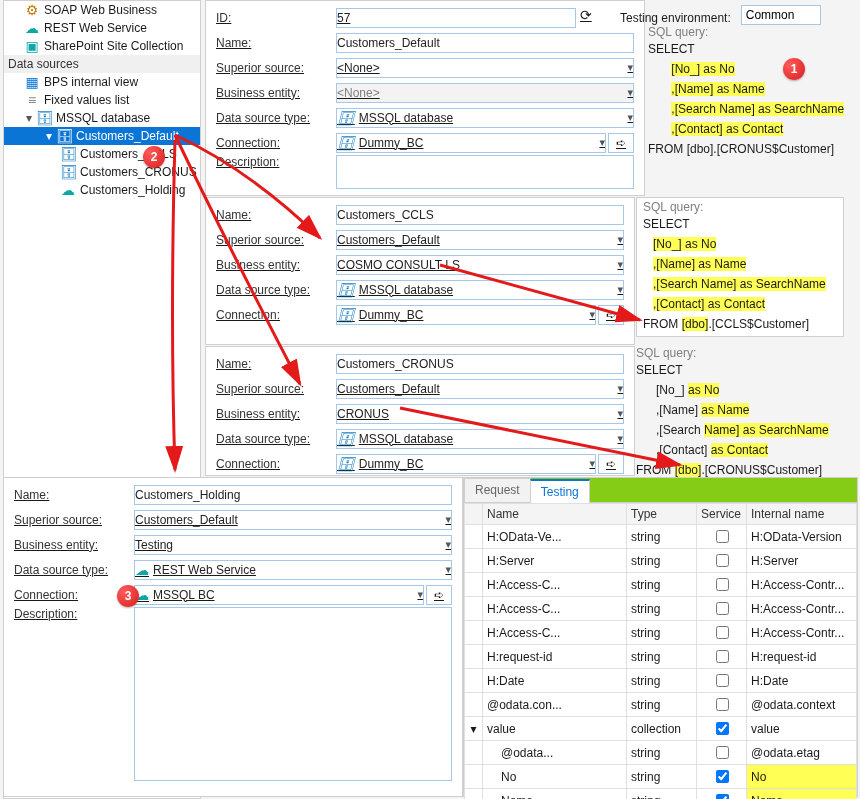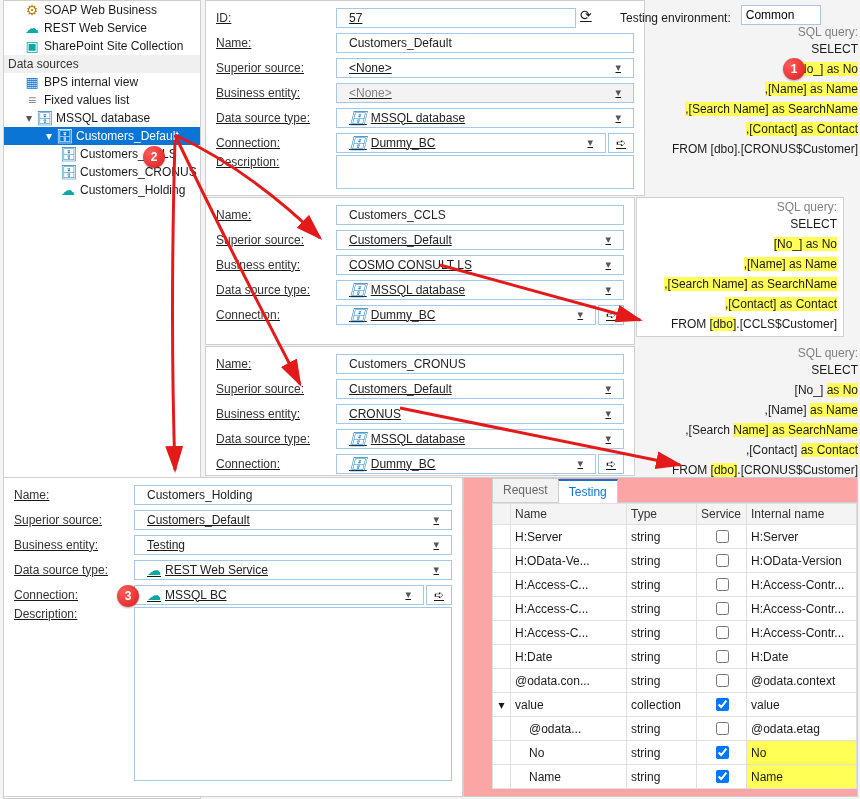--- a/index.html
+++ b/index.html
@@ -18,38 +18,38 @@
   .ico-orange { color:#c07a00; }
   .ico-cyan  { color:#0ca7a7; }
   .ico-db    { color:#1b7fc2; }
   .caret { display:inline-block; width:10px; text-align:center; color:#555; margin-right:2px; }
 
   
   .panel { position:absolute; background:#fff; border:1px solid #cfcfcf; padding:4px 0; }
   .row { display:flex; align-items:center; height:25px; padding:0 10px;text-decoration:underline; }
   .row label { width:120px; color:#333; }
   .row .field { flex:1; min-width:0; }
-  .row input, .row .combo { width:100%; height:20px; padding:1px 12px; border:1px solid #a6c8e6; background:#fff; color:#222; }
+  .row input, .row .combo { width:100%; height:20px; padding:1px 0; border:1px solid #a6c8e6; background:#fff; color:#222; }
   .row .combo { display:flex; align-items:center; justify-content:space-between; }
   .row .combo.disabled { background:#f3f3f3; color:#808080; }
   .row .combo .chev { color:#555; font-size:11px; }
   .row .combo .ilabel { display:flex; align-items:center; gap:4px; }
-  .sql { position:absolute; font-family:"Segoe UI", sans-serif;text-align:right; }
+  .sql { position:absolute; font-family:"Segoe UI", sans-serif; }
   .sql .hdr { color:#808080; }
   .sql pre { margin:0; font-family:inherit; white-space:pre; line-height:20px; }
   .hl { background:#ffff55; }
   .arrow-btn { width:26px; height:20px; border:1px solid #a6c8e6; background:#fff; margin-left:2px; text-align:center; line-height:18px; }
 
   
   .tabs { display:flex; border-bottom:1px solid #cfcfcf; }
   .tab { padding:4px 10px; border:1px solid #cfcfcf; border-bottom:none; margin-right:-1px; background:#f2f2f2; color:#666; }
   .tab.active { background:#fff; color:#0a75d4; border-top:2px solid #0a75d4; position:relative; top:1px; }
 
   
-  .grid { position:absolute; border:1px solid #cfcfcf; background:#fca5a5;padding-left:28px; }
+  .grid { position:absolute; border:1px solid #cfcfcf; background:#84cc16; }
   .grid table { border-collapse:collapse; width:100%; }
   .grid th, .grid td { border:1px solid #e0e0e0; padding:2px 4px; height:21px; text-align:left; background:#fff; font-weight:normal; }
   .grid th { background:#f4f4f4; color:#333; }
   .grid td.chk { text-align:center; }
   .grid td.yel { background:#ffff55; }
 
   
   .badge { position:absolute; width:22px; height:22px; border-radius:50%; background:radial-gradient(circle at 30% 30%, #ff5a5a, #d81e1e); color:#fff; text-align:center; line-height:22px; font-weight:bold; font-size:12px; box-shadow:0 1px 2px rgba(0,0,0,.3); }
 
   svg.arrows { position:absolute; left:0; top:0; pointer-events:none; }
@@ -363,52 +363,59 @@
       <th style="width:18px"></th>
       <th>Name</th>
       <th style="width:70px">Type</th>
       <th style="width:50px">Service</th>
       <th style="width:110px">Internal name</th>
     </tr>
       </thead>
     <tbody id="grid-body">
         <tr>
           <td class="chk"></td>
+          <td style="padding-left:4px">H:OData-Ve...</td>
+          <td>string</td>
+          <td class="chk"><input type="checkbox" style=""></td>
+          <td class="">H:OData-Version</td>
+        </tr>
+        <tr>
+          <td class="chk"></td>
           <td style="padding-left:4px">H:Server</td>
           <td>string</td>
           <td class="chk"><input type="checkbox" style=""></td>
           <td class="">H:Server</td>
         </tr>
         <tr>
           <td class="chk"></td>
-          <td style="padding-left:4px">H:OData-Ve...</td>
-          <td>string</td>
-          <td class="chk"><input type="checkbox" style=""></td>
-          <td class="">H:OData-Version</td>
-        </tr>
-        <tr>
-          <td class="chk"></td>
           <td style="padding-left:4px">H:Access-C...</td>
           <td>string</td>
           <td class="chk"><input type="checkbox" style=""></td>
           <td class="">H:Access-Contr...</td>
         </tr>
         <tr>
           <td class="chk"></td>
           <td style="padding-left:4px">H:Access-C...</td>
           <td>string</td>
           <td class="chk"><input type="checkbox" style=""></td>
           <td class="">H:Access-Contr...</td>
         </tr>
         <tr>
           <td class="chk"></td>
           <td style="padding-left:4px">H:Access-C...</td>
           <td>string</td>
           <td class="chk"><input type="checkbox" style=""></td>
           <td class="">H:Access-Contr...</td>
+        </tr>
+        <tr>
+          <td class="chk"></td>
+          <td style="padding-left:4px">H:request-id</td>
+          <td>string</td>
+          <td class="chk"><input type="checkbox" style=""></td>
+          <td class="">H:request-id</td>
         </tr>
         <tr>
           <td class="chk"></td>
           <td style="padding-left:4px">H:Date</td>
           <td>string</td>
           <td class="chk"><input type="checkbox" style=""></td>
           <td class="">H:Date</td>
         </tr>
         <tr>
           <td class="chk"></td>

